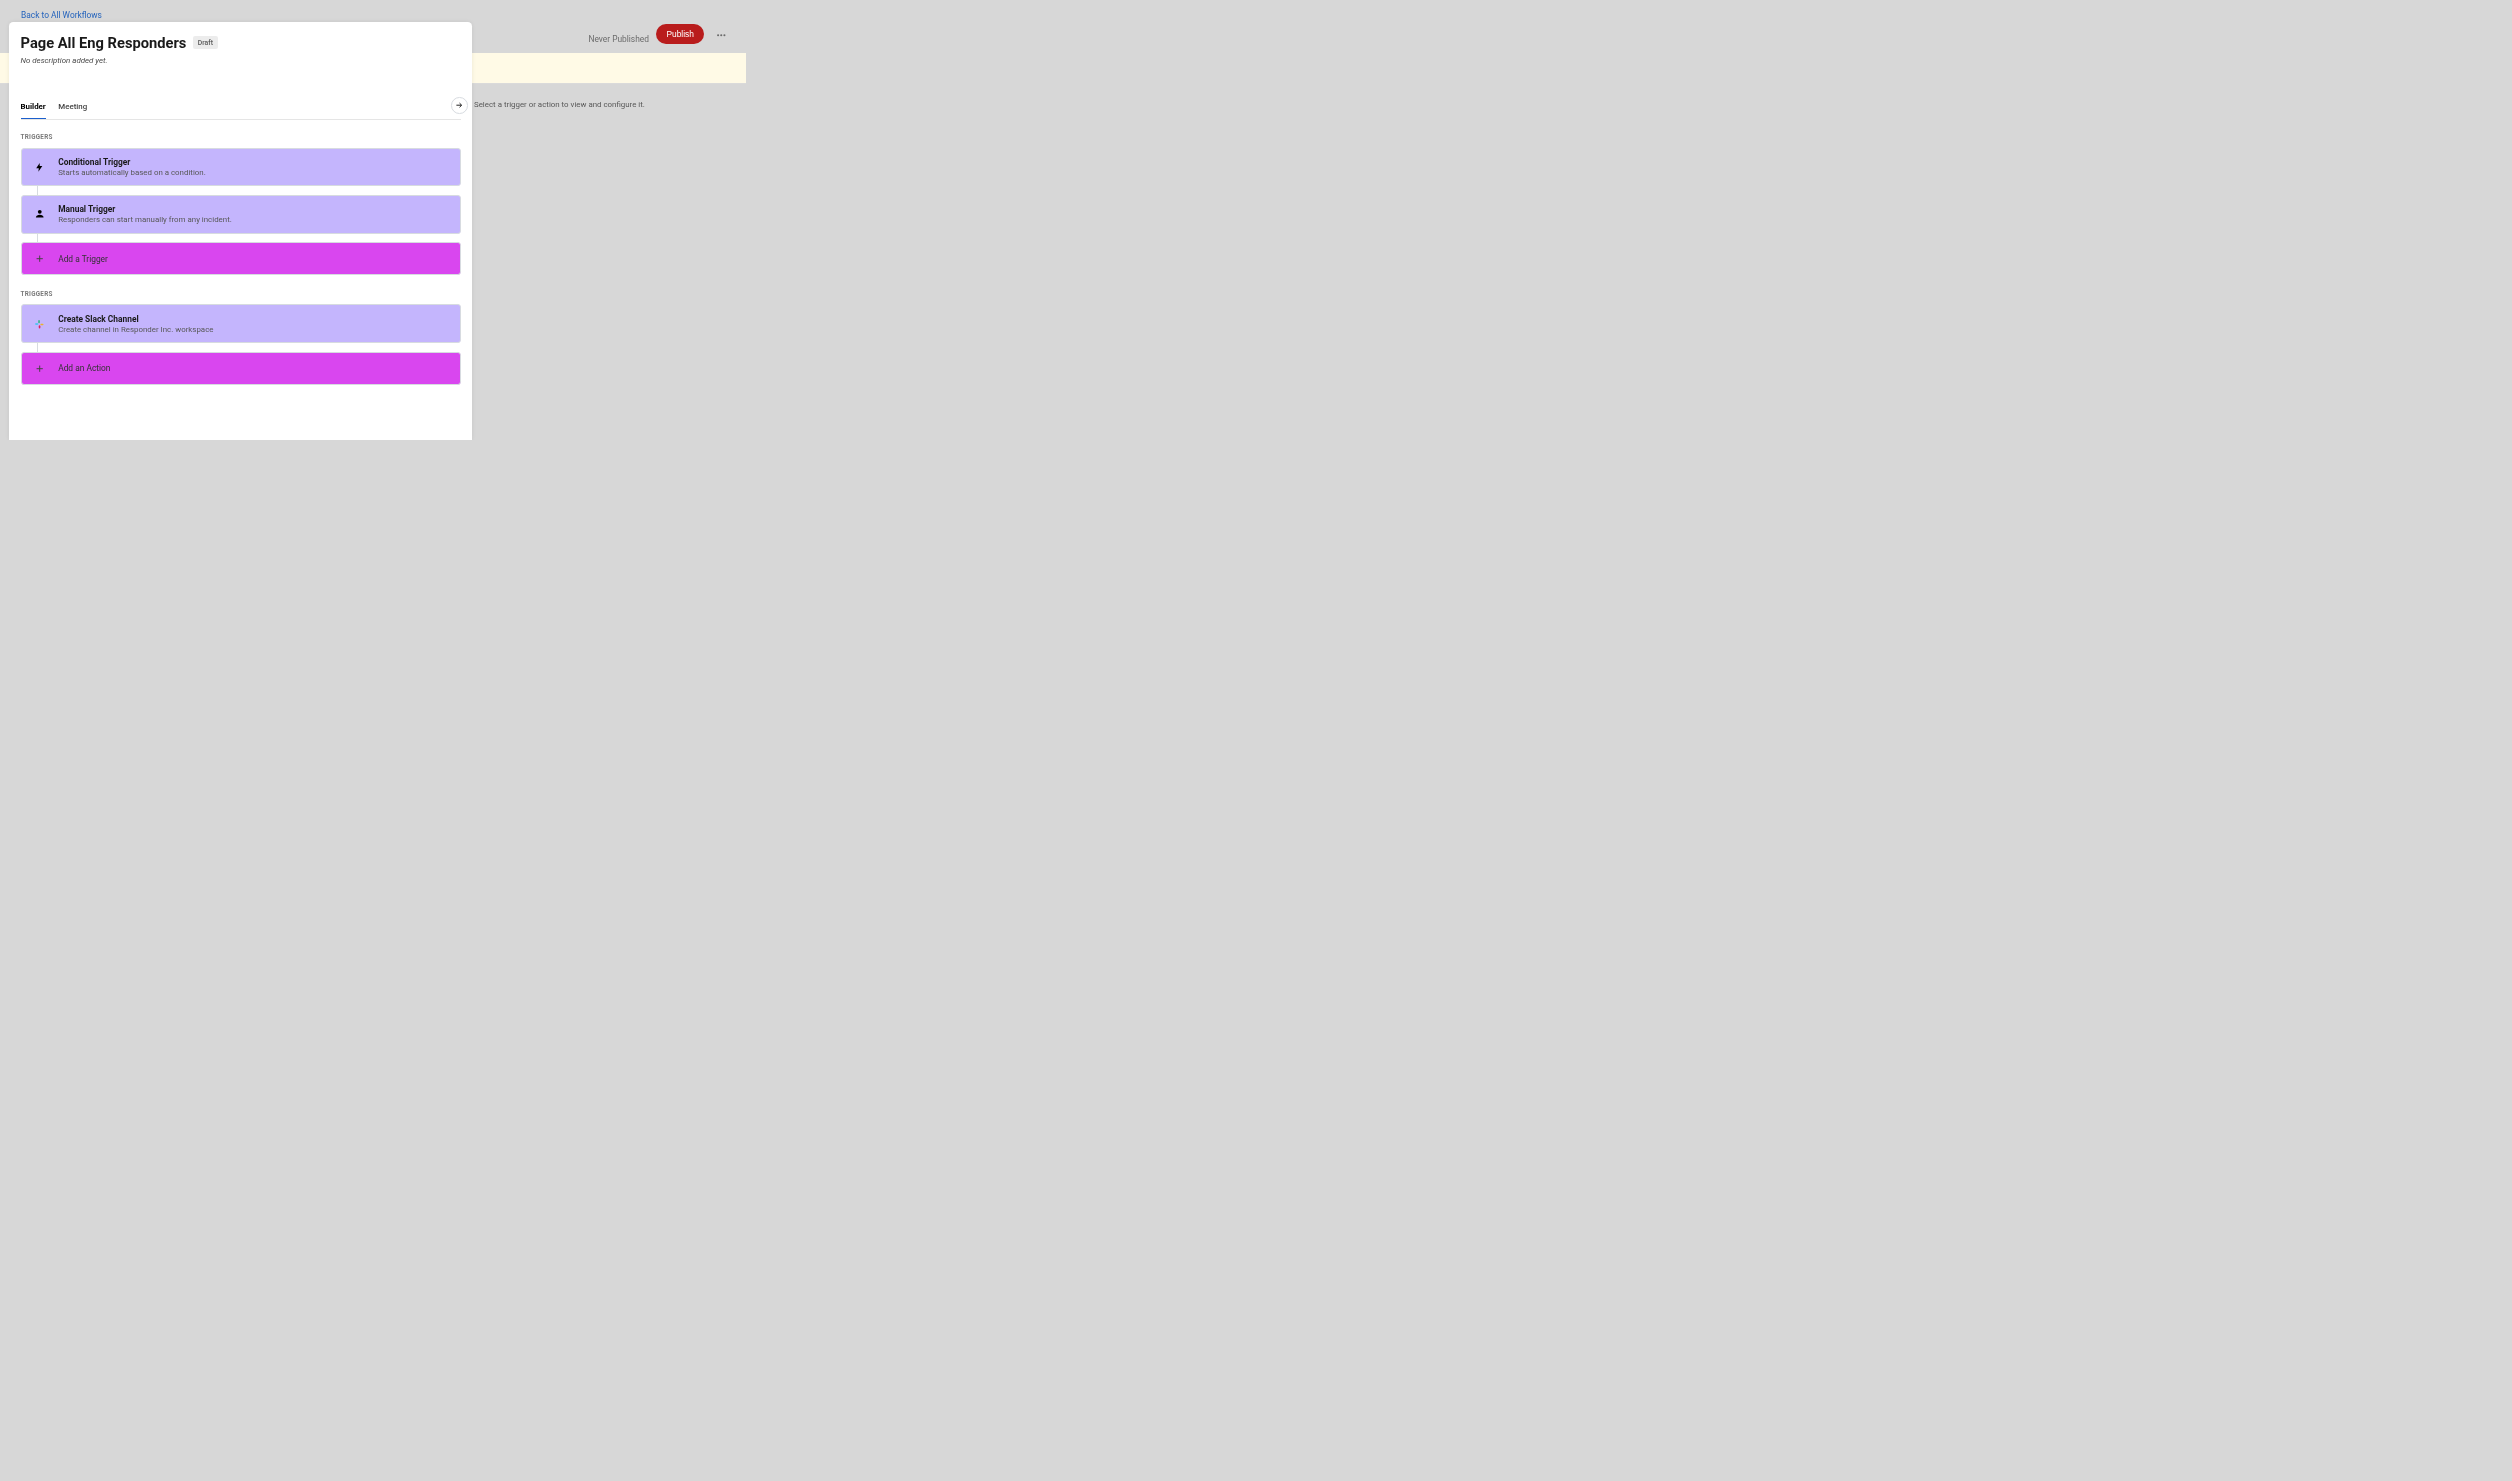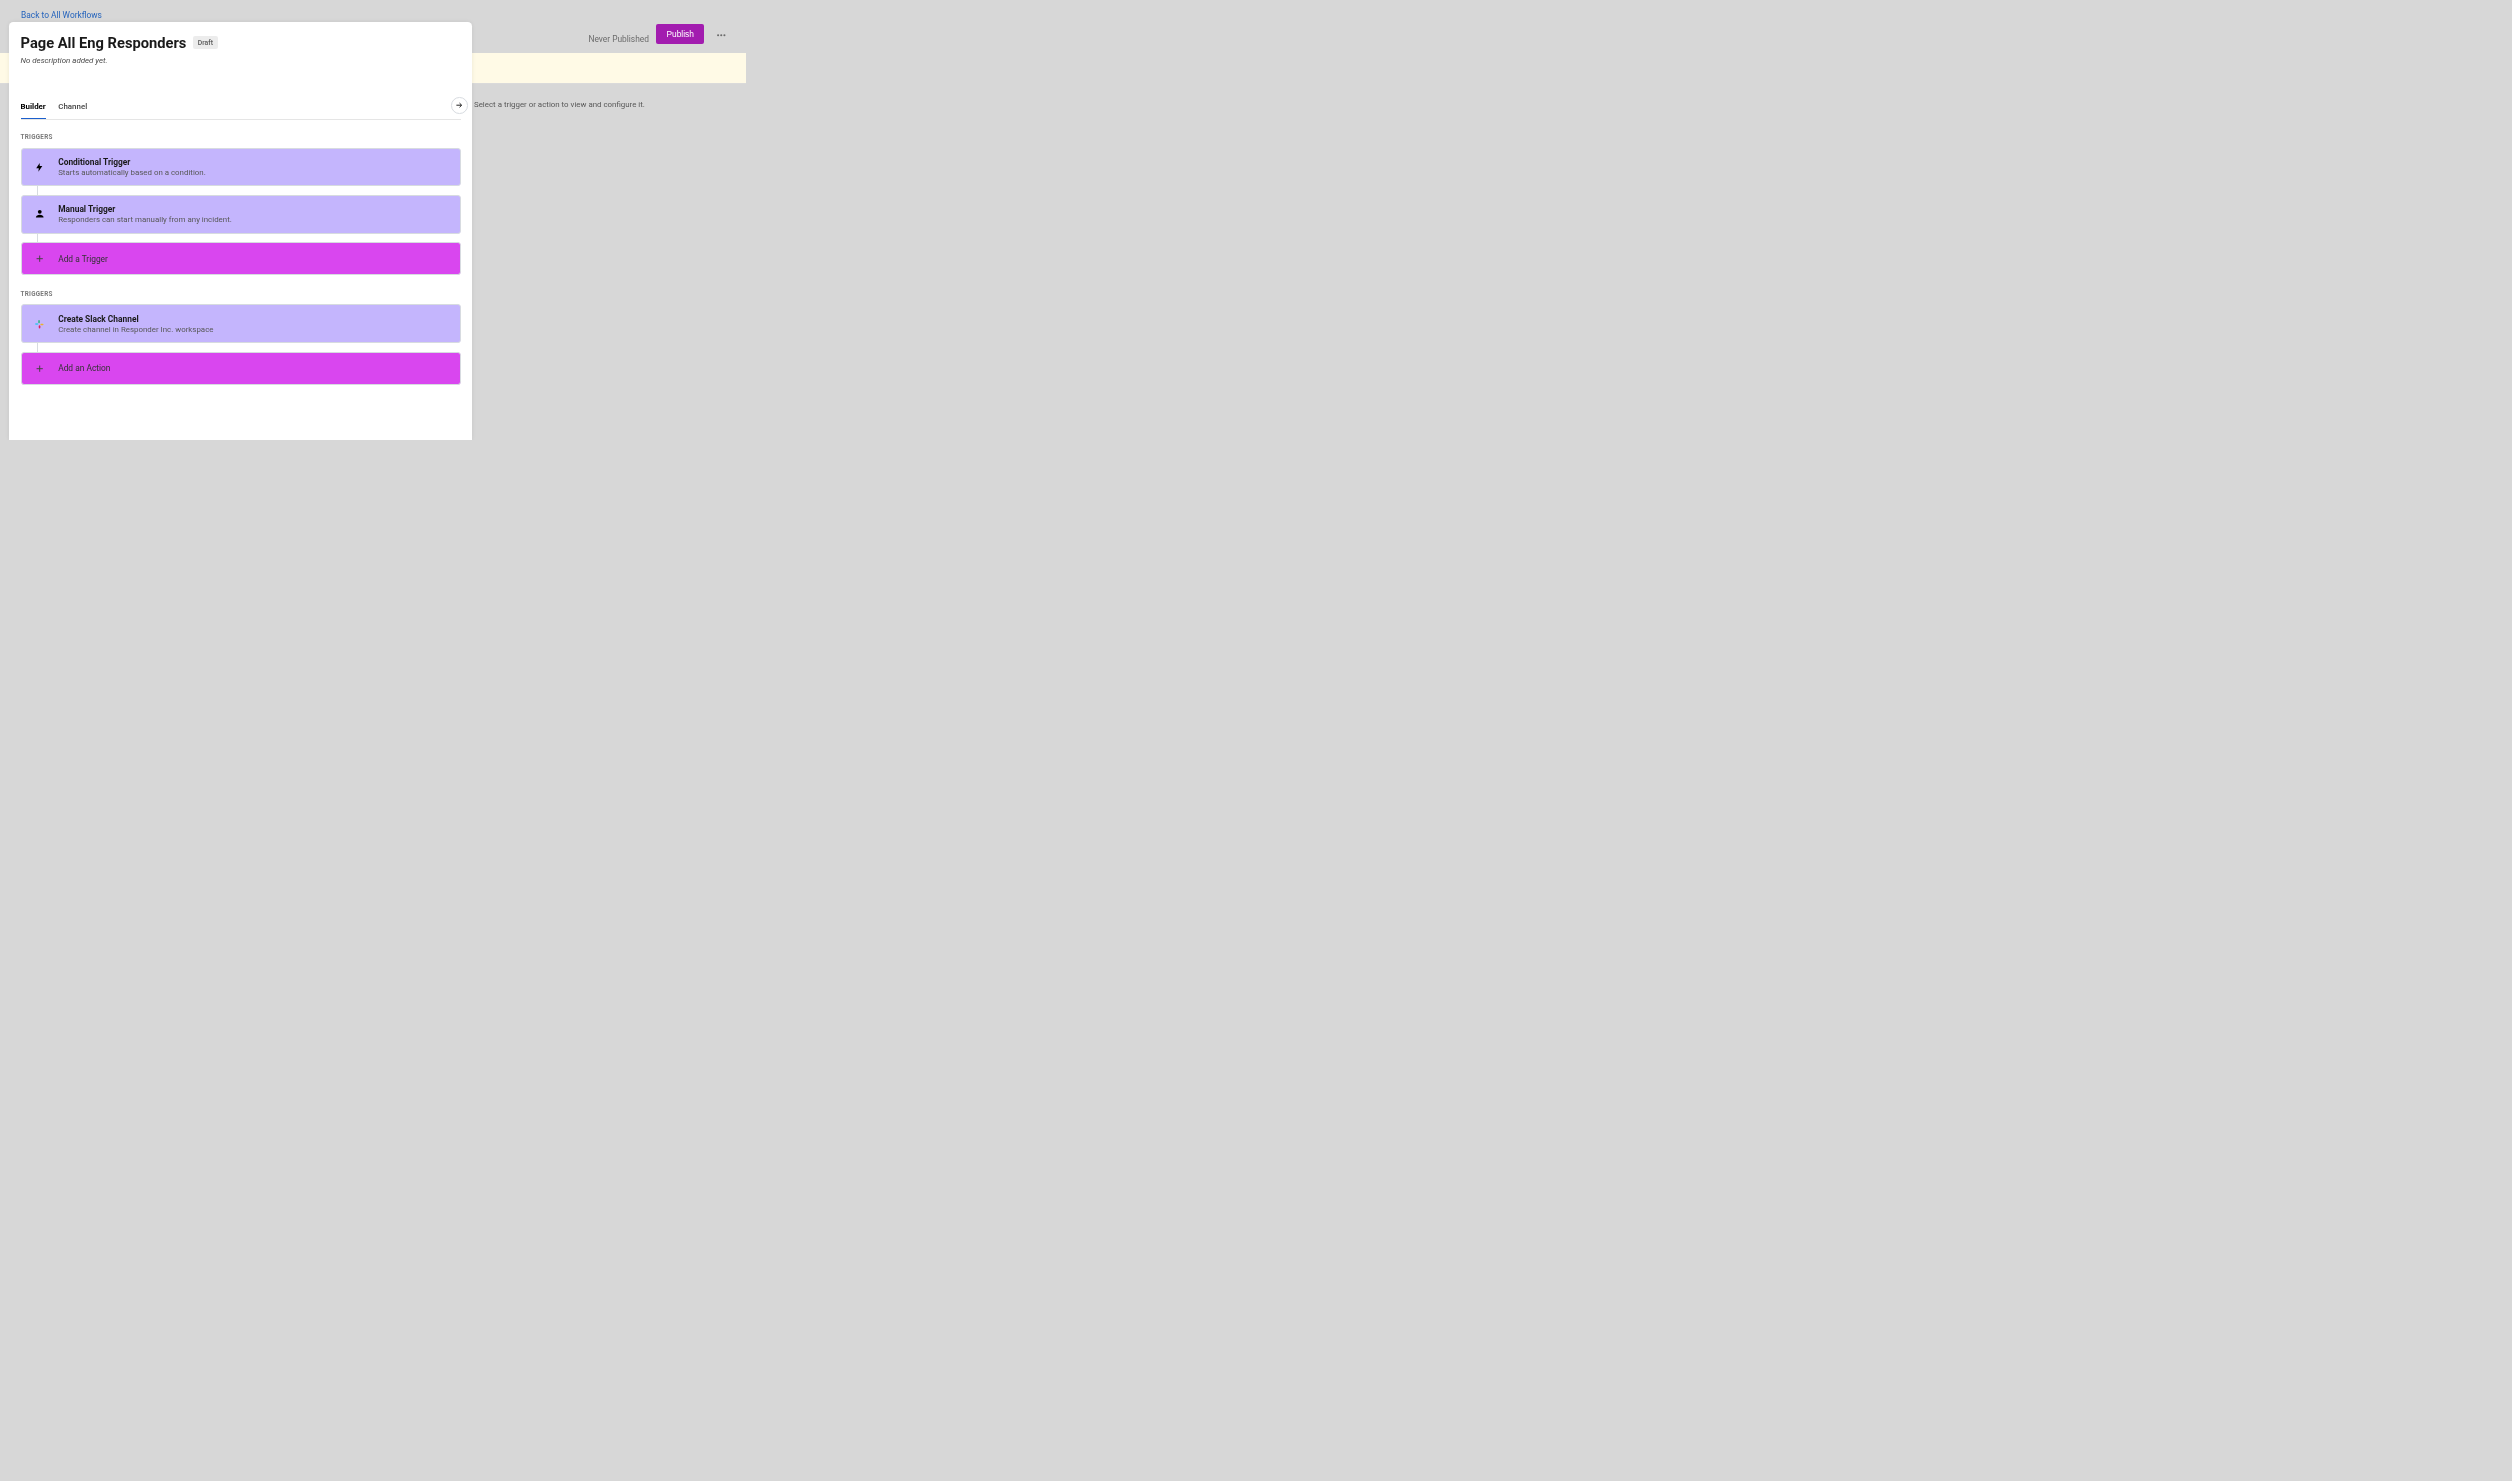--- a/index.html
+++ b/index.html
@@ -44,24 +44,24 @@
       right: 15.7px;
       display: flex;
       align-items: flex-end;
       gap: 7px;
     }
     .never-published {
       color: #6b6b6b;
       font-size: 8.4px;
     }
     .publish-btn {
-      background: #a21caf;
+      background: #b91c1c;
       color: #fff;
       border: none;
-      border-radius: 2px;
+      border-radius: 10px;
       padding: 5.2px 10.5px;
       font-size: 8.4px;
       cursor: pointer;
     }
     .more-btn {
       background: transparent;
       border: none;
       cursor: pointer;
       padding: 4.2px;
       display: flex;
@@ -231,21 +231,21 @@
 
 <div class="panel">
   <div class="panel-header">
     <div class="title-row">
       <h1 class="title">Page All Eng Responders</h1>
       <span class="badge">Draft</span>
     </div>
     <div class="desc">No description added yet.</div>
     <div class="tabs">
       <div class="tab active">Builder</div>
-      <div class="tab">Channel</div>
+      <div class="tab">Meeting</div>
     </div>
   </div>
 
   <div class="panel-body">
     <div class="section-label">TRIGGERS</div>
 
     <div class="card">
       <span class="card-icon">
         <svg width="10.5" height="12.6" viewBox="0 0 24 24" fill="#000">
             <path d="M13 2 L5 14 L11 14 L10 22 L19 9 L13 9 Z"></path>

